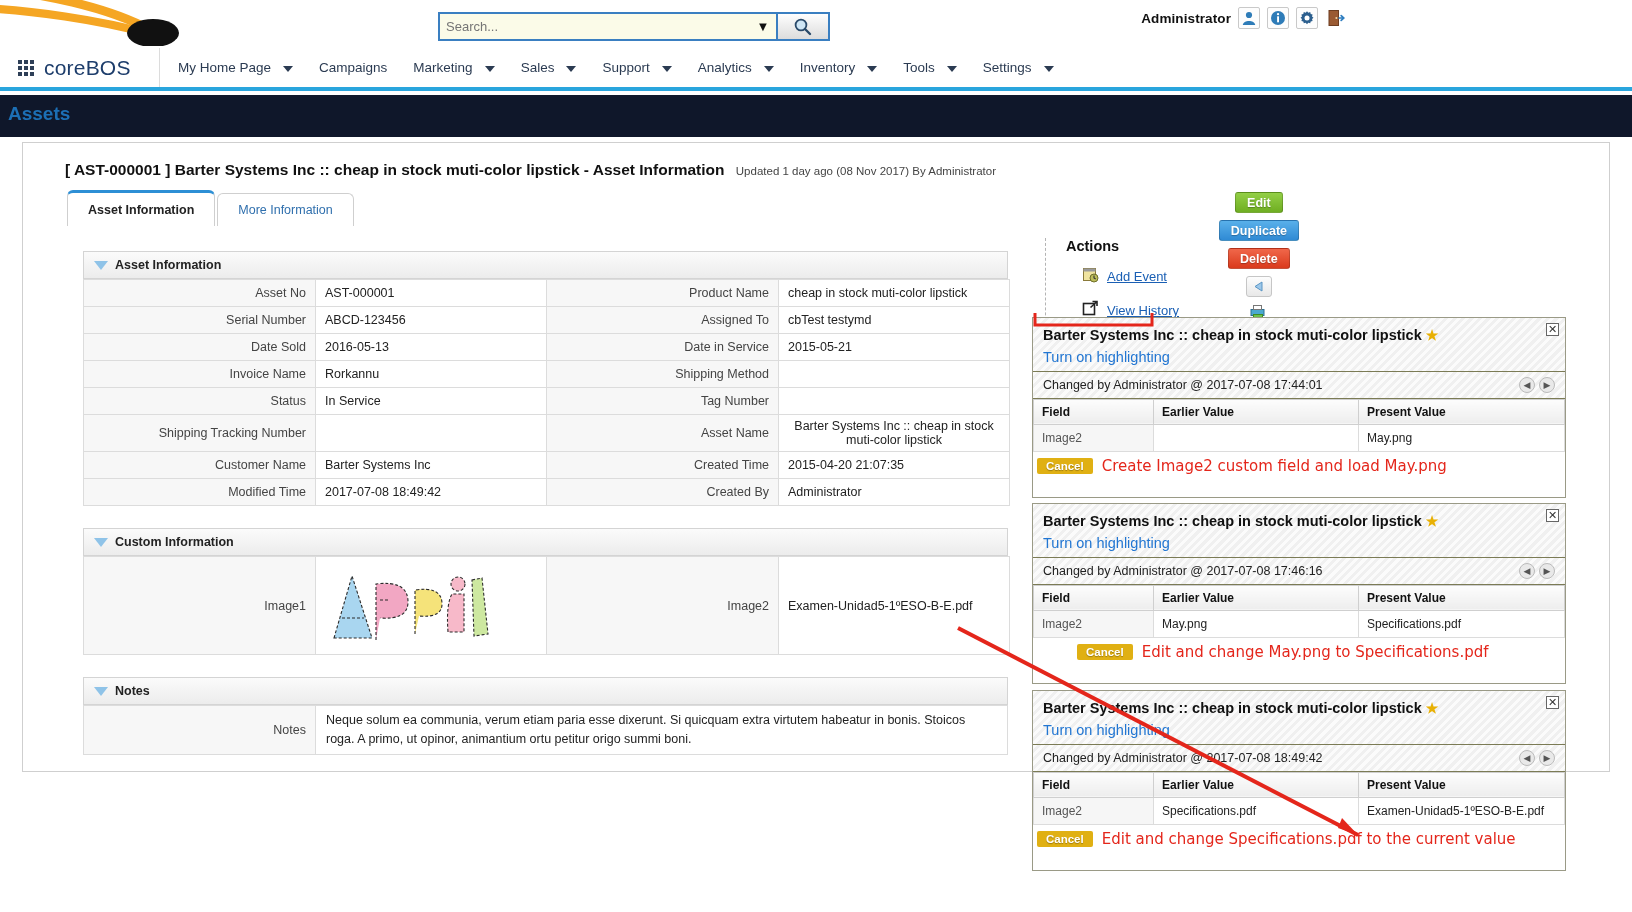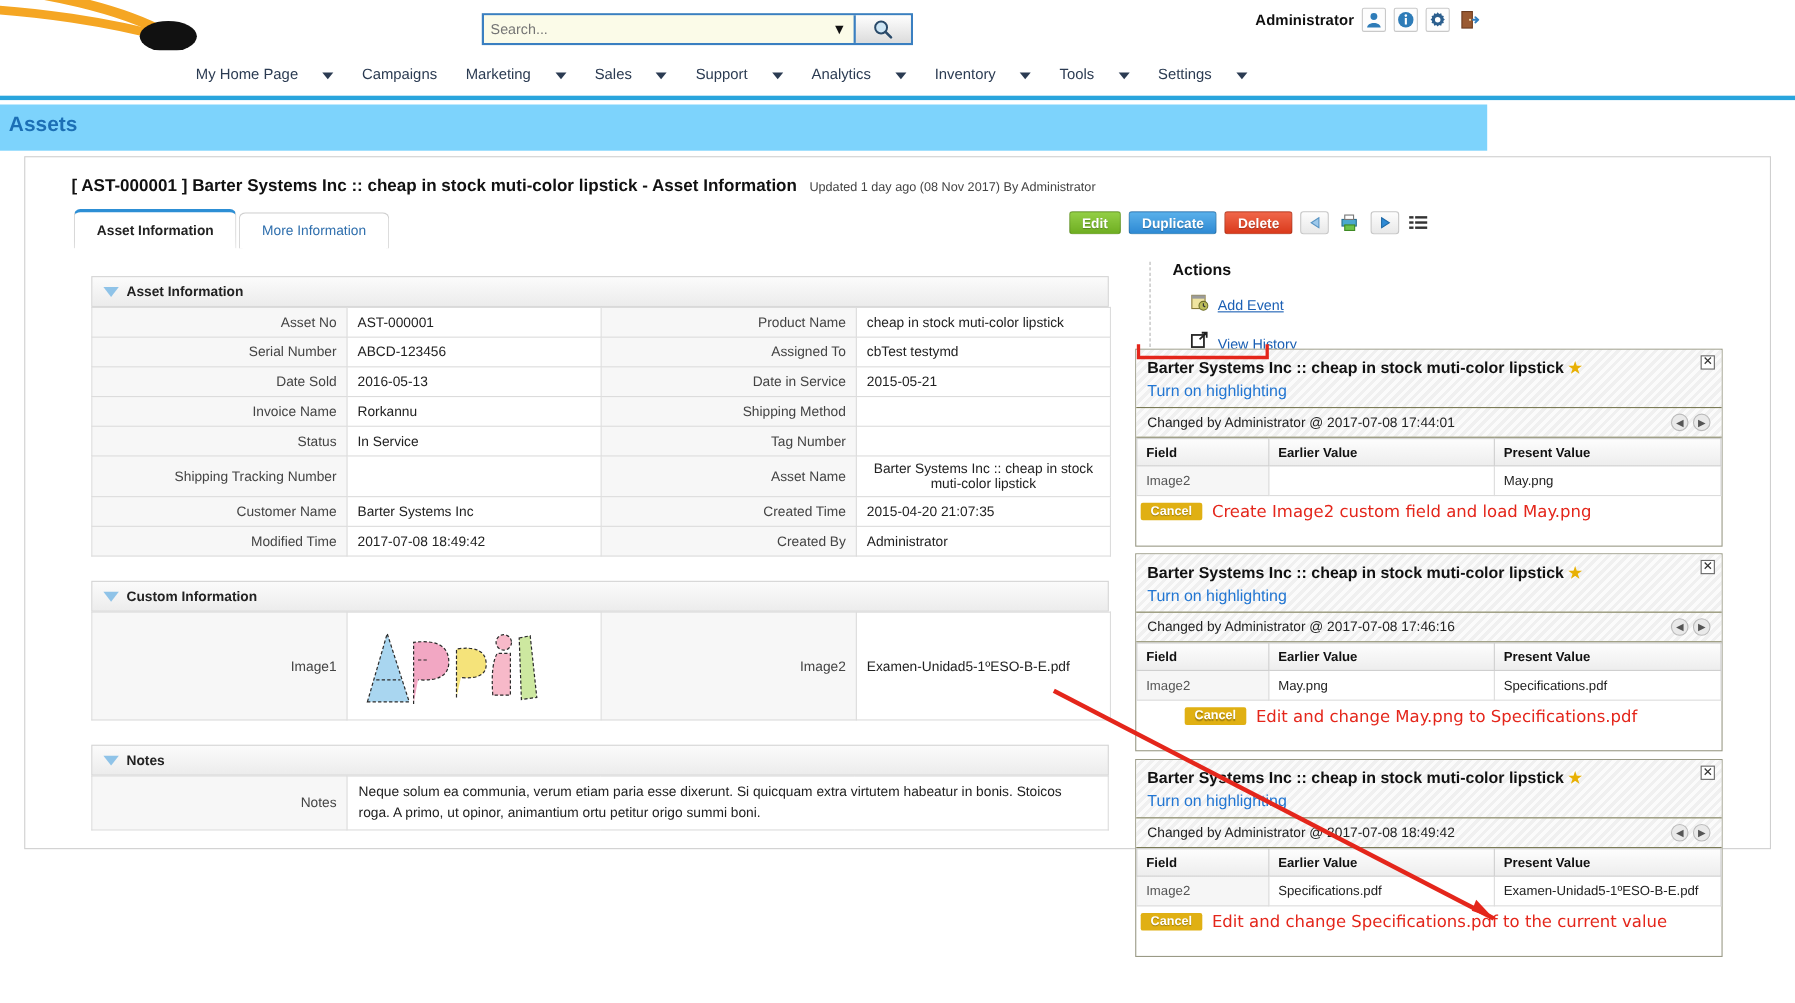--- a/index.html
+++ b/index.html
@@ -33,54 +33,54 @@
 
   
   .navbar { position:absolute; left:0; top:48px; width:1632px; height:43px; background:#fff;
             border-bottom:4px solid #29a5dd; }
   .brandbox { position:absolute; left:0; top:0; width:160px; height:39px; display:flex;
               align-items:center; gap:10px; padding-left:18px; border-right:1px solid #dcdcdc; }
   .grid-ic { display:grid; grid-template-columns:repeat(3,4px); grid-template-rows:repeat(3,4px); gap:2px; }
   .grid-ic i { background:#2e3f57; display:block; width:4px; height:4px; }
   .brandtxt { font-size:21px; color:#1d3d6b; letter-spacing:.2px; }
   .navitems { position:absolute; left:165px; top:0; height:39px; display:flex; align-items:center; }
-  .navitem { display:flex; align-items:center; gap:22px; padding:0 13px; height:39px;
+  .navitem { display:flex; align-items:center; gap:12px; padding:0 13px; height:39px;
              font-size:13.5px; color:#2b3b52; cursor:pointer; }
   .chev { width:0;height:0;border-left:5px solid transparent;border-right:5px solid transparent;
           border-top:6px solid #2b3b52; margin-top:2px; }
   .qcreate { position:absolute; left:993px; top:3px; width:176px; height:35px;
              border:1px solid #c4c4c4; background:#fff; display:flex; align-items:center;
              padding:0 8px; font-size:14.5px; color:#333; }
   .spin { margin-left:auto; display:flex; flex-direction:column; gap:2px; }
   .spin i { width:0;height:0;border-left:4px solid transparent;border-right:4px solid transparent; }
   .spin i.u { border-bottom:5px solid #555; }
   .spin i.d { border-top:5px solid #555; }
 
   
-  .modbar { position:absolute; left:0; top:95px; width:1352px; height:42px; background:#7dd3fc;text-align:right; }
+  .modbar { position:absolute; left:0; top:95px; width:1632px; height:42px; background:#0f172a;text-align:right; }
   .modtitle { position:absolute; left:8px; top:8px; font-size:19px; font-weight:bold; color:#1c6fb5; }
   .tool { width:28px; height:28px; border:1px solid #cfcfcf; border-radius:4px;
           background:linear-gradient(#ffffff,#ededed); display:flex; align-items:center;
           justify-content:center; }
   .toolgroup { position:absolute; top:100px; display:flex; gap:8px; }
 
   
   .panel { position:absolute; left:22px; top:142px; width:1588px; height:630px;
            border:1px solid #cfcfcf; background:#fff; }
   .rec-title { position:absolute; left:42px; top:18px; font-size:15.5px; font-weight:bold; color:#111; }
   .rec-sub { font-size:11.5px; font-weight:normal; color:#444; margin-left:7px; }
 
   .tabs { position:absolute; left:44px; top:47px; display:flex; align-items:flex-end; }
   .tab { height:33px; padding:0 20px; border:1px solid #cfcfcf; border-bottom:none;
          border-radius:6px 6px 0 0; display:flex; align-items:center; font-size:12.5px;
          background:#fff; }
   .tab.active { font-weight:bold; color:#222; border-top:3px solid #2d8fd5; height:36px; }
   .tab.inactive { color:#2f6fad; margin-left:2px; }
 
-  .actionbtns { position:absolute; right:310px; top:49px; display:flex; align-items:center; gap:7px; }
+  .actionbtns { position:absolute; right:310px; top:49px; display:flex; align-items:center; gap:7px;flex-direction:column; }
   .abtn { height:21px; padding:0 11px; border-radius:3px; color:#fff; font-size:12.5px;
           font-weight:bold; display:flex; align-items:center; border:1px solid rgba(0,0,0,.18);
           text-shadow:0 1px 1px rgba(0,0,0,.28); }
   .arrowbtn { width:26px; height:21px; border:1px solid #c6c6c6; border-radius:3px;
               background:linear-gradient(#fdfdfd,#e8e8e8); display:flex; align-items:center;
               justify-content:center; }
 
   
   .detail { position:absolute; left:60px; top:108px; width:925px; }
   .blockhdr { background:linear-gradient(#fbfbfb,#ececec); border:1px solid #d4d4d4;
@@ -183,20 +183,34 @@
         <svg width="18" height="18" viewBox="0 0 18 18">
           <rect x="2" y="1.5" width="9.5" height="15" fill="#9a5a32" stroke="#6d3d20"></rect>
           <circle cx="9.4" cy="9" r="1" fill="#f0d8a8"></circle>
           <path d="M12 9 h4.5 M14.2 6.6 L16.8 9 L14.2 11.4" stroke="#2f7ec0" stroke-width="1.7" fill="none" stroke-linecap="round"></path>
         </svg>
       </div>
     </div>
   </div>
 
   <div class="navbar">
+    <div class="brandbox">
+      <span class="grid-ic">
+        <i></i>
+          <i></i>
+          <i></i>
+          <i></i>
+          <i></i>
+          <i></i>
+          <i></i>
+          <i></i>
+          <i></i>
+      </span>
+      <span class="brandtxt">coreBOS</span>
+    </div>
     <div class="navitems">
       <div class="navitem">
         <span>My Home Page</span>
         <span class="chev"></span>
       </div>
       <div class="navitem">
         <span>Campaigns</span>
       </div>
       <div class="navitem">
         <span>Marketing</span>

